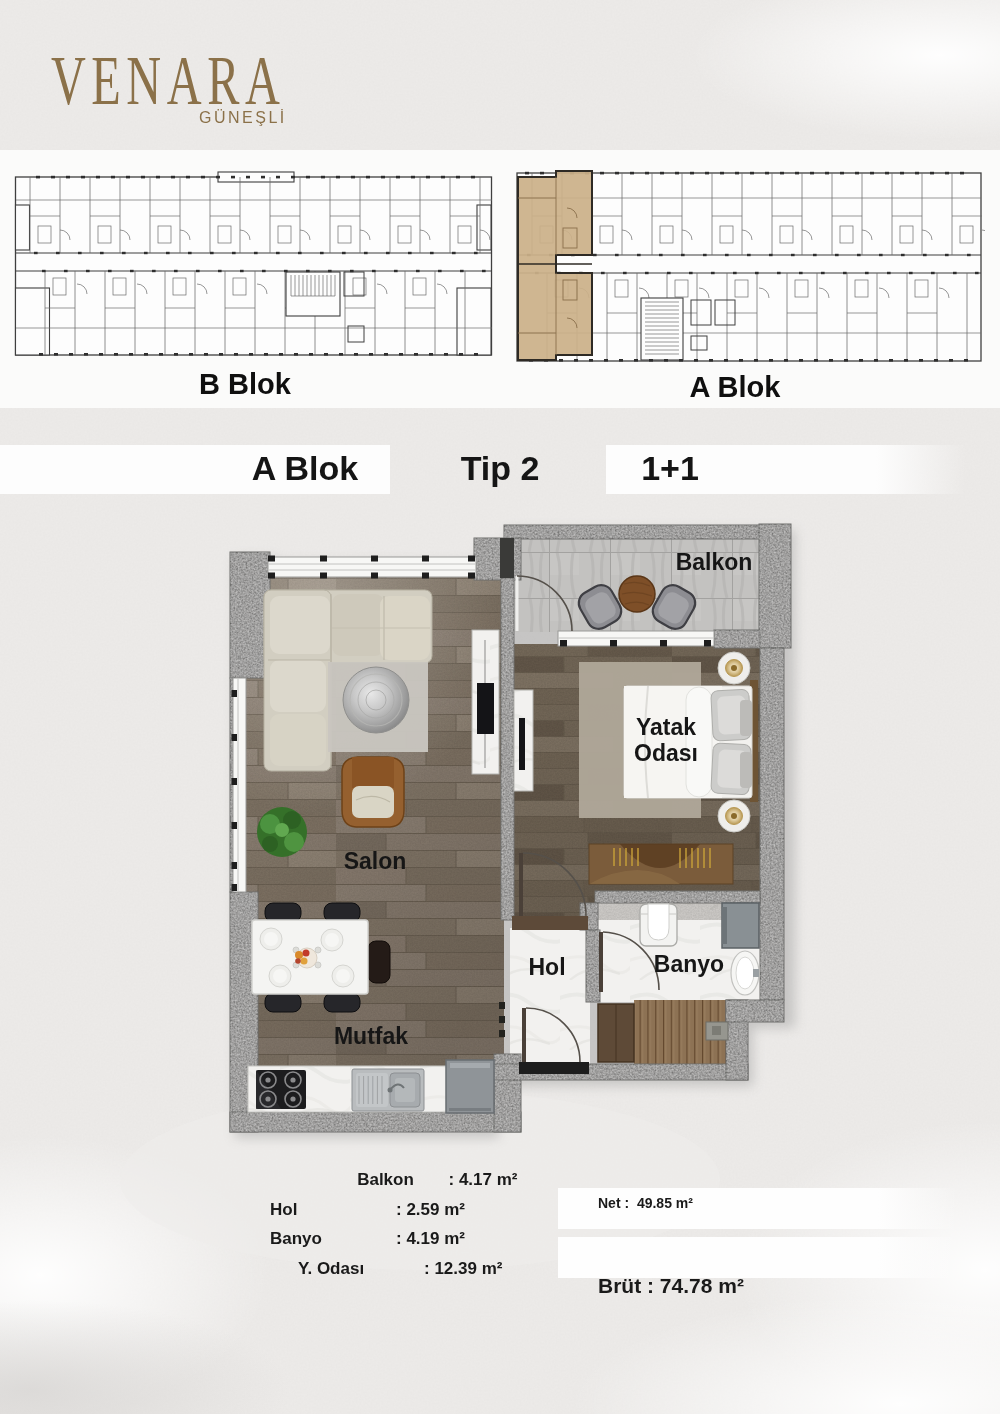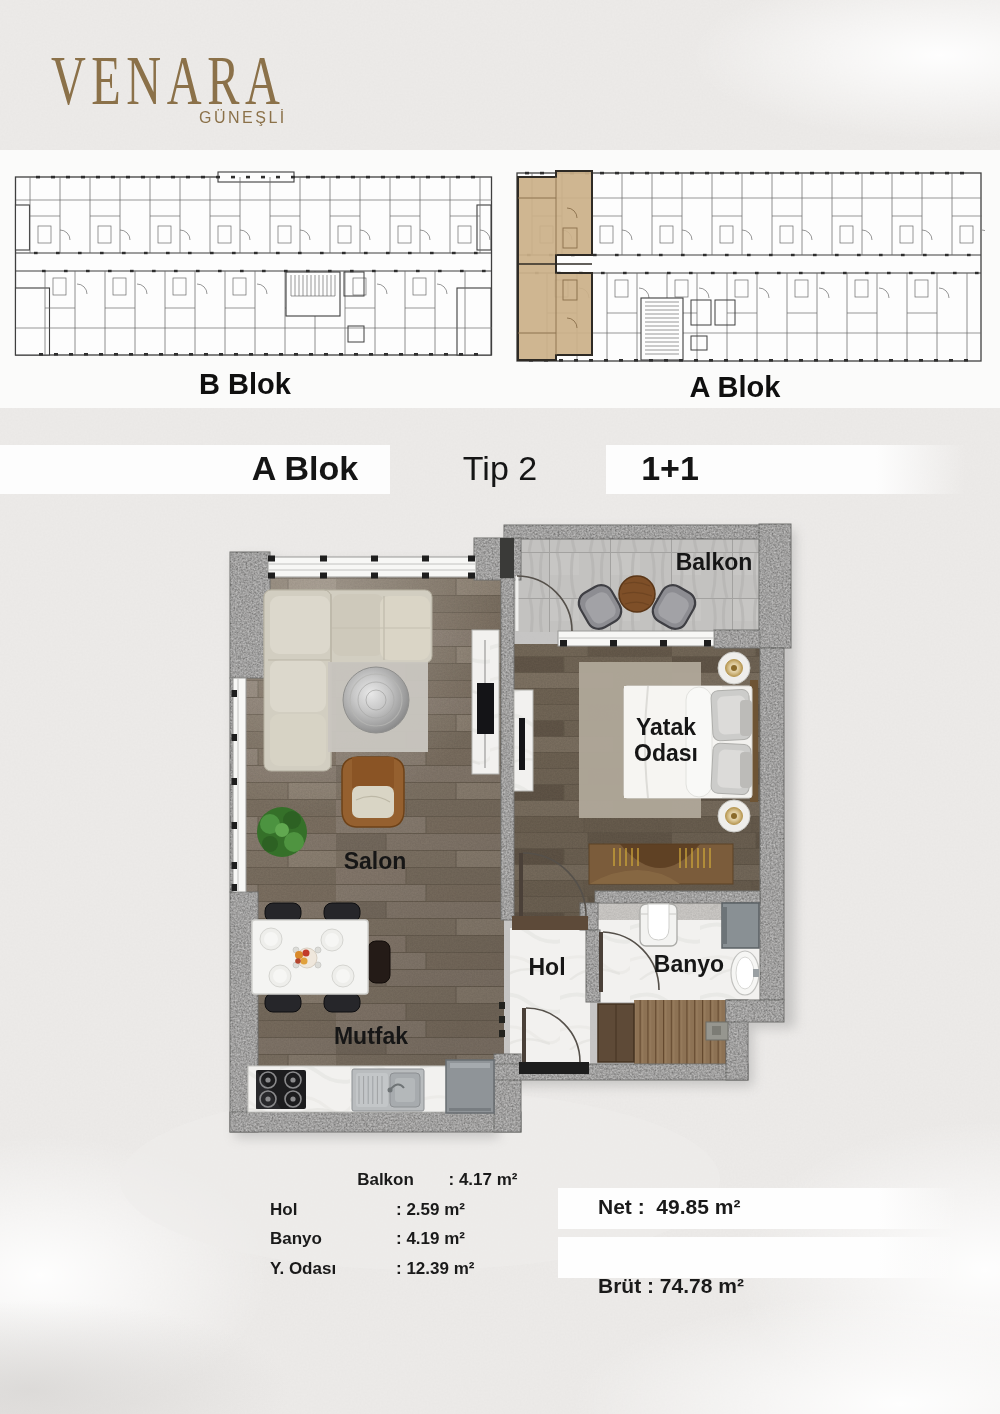--- a/index.html
+++ b/index.html
@@ -474,21 +474,21 @@
       <line x1="3" y1="165" x2="41" y2="165"></line>
 </g>
 </svg>
 
 <div class="abs" style="left:635px;top:371px;width:200px;text-align:center;font-size:29px;font-weight:bold;color:#0f0f0f;">A Blok</div>
 
 <div class="abs" style="left:0;top:445px;width:390px;height:49px;background:#fdfdfd;"></div>
 
 <div class="abs" style="left:200px;top:449px;width:210px;text-align:center;font-size:34px;font-weight:bold;color:#151515;">A Blok</div>
 
-<div class="abs" style="left:400px;top:449px;width:200px;text-align:center;font-size:34px;font-weight:normal;color:#151515;">Tip 2</div>
+<div class="abs" style="left:400px;top:449px;width:200px;text-align:center;font-size:34px;font-weight:bold;color:#151515;">Tip 2</div>
 
 <div class="abs" style="left:606px;top:445px;width:360px;height:49px;background:linear-gradient(90deg,#fdfdfd 75%,rgba(253,253,253,0));"></div>
 
 <div class="abs" style="left:610px;top:449px;width:120px;text-align:center;font-size:34px;font-weight:bold;color:#151515;">1+1</div>
 
 <svg class="abs" style="left:180px;top:490px" width="660" height="700" viewBox="180 490 660 700">
 <defs>
 <pattern id="wpat" width="168" height="68" patternUnits="userSpaceOnUse">
   <rect width="168" height="68" fill="#8b7f71"></rect>
   <rect x="0" y="0" width="90" height="17" fill="#93877a"></rect>
@@ -904,20 +904,20 @@
 
 <div class="abs" style="left:270px;top:1170px;width:300px;font-size:17px;font-weight:bold;color:#1a1a1a;">
 
 
   <div style="height:29.5px;text-align:center;"><span style="display:inline-block;width:126px;">Balkon</span>: 4.17 m²</div>
 
   <div style="height:29.5px;"><span style="display:inline-block;width:126px;">Hol</span>: 2.59 m²</div>
 
   <div style="height:29.5px;"><span style="display:inline-block;width:126px;">Banyo</span>: 4.19 m²</div>
 
-  <div style="height:29.5px;"><span style="display:inline-block;width:126px;">Y. Odası</span>: 12.39 m²</div>
+  <div style="height:29.5px;margin-left:28px;"><span style="display:inline-block;width:126px;">Y. Odası</span>: 12.39 m²</div>
 </div>
 
 <div class="abs" style="left:558px;top:1188px;width:400px;height:41px;background:linear-gradient(90deg,#fefefe 80%,rgba(254,254,254,0));"></div>
-<div class="abs" style="left:598px;top:1195px;font-size:21px;font-weight:bold;color:#1a1a1a;">Net :&nbsp; 49.85 m²</div>
+<div class="abs" style="left:598px;top:1195px;font-size:14px;font-weight:bold;color:#1a1a1a;">Net :&nbsp; 49.85 m²</div>
 
 <div class="abs" style="left:558px;top:1237px;width:400px;height:41px;background:linear-gradient(90deg,#fefefe 80%,rgba(254,254,254,0));"></div>
 <div class="abs" style="left:598px;top:1244px;font-size:21px;font-weight:bold;color:#1a1a1a;margin-top:30px;">Brüt : 74.78 m²</div>
 
 </body></html>

